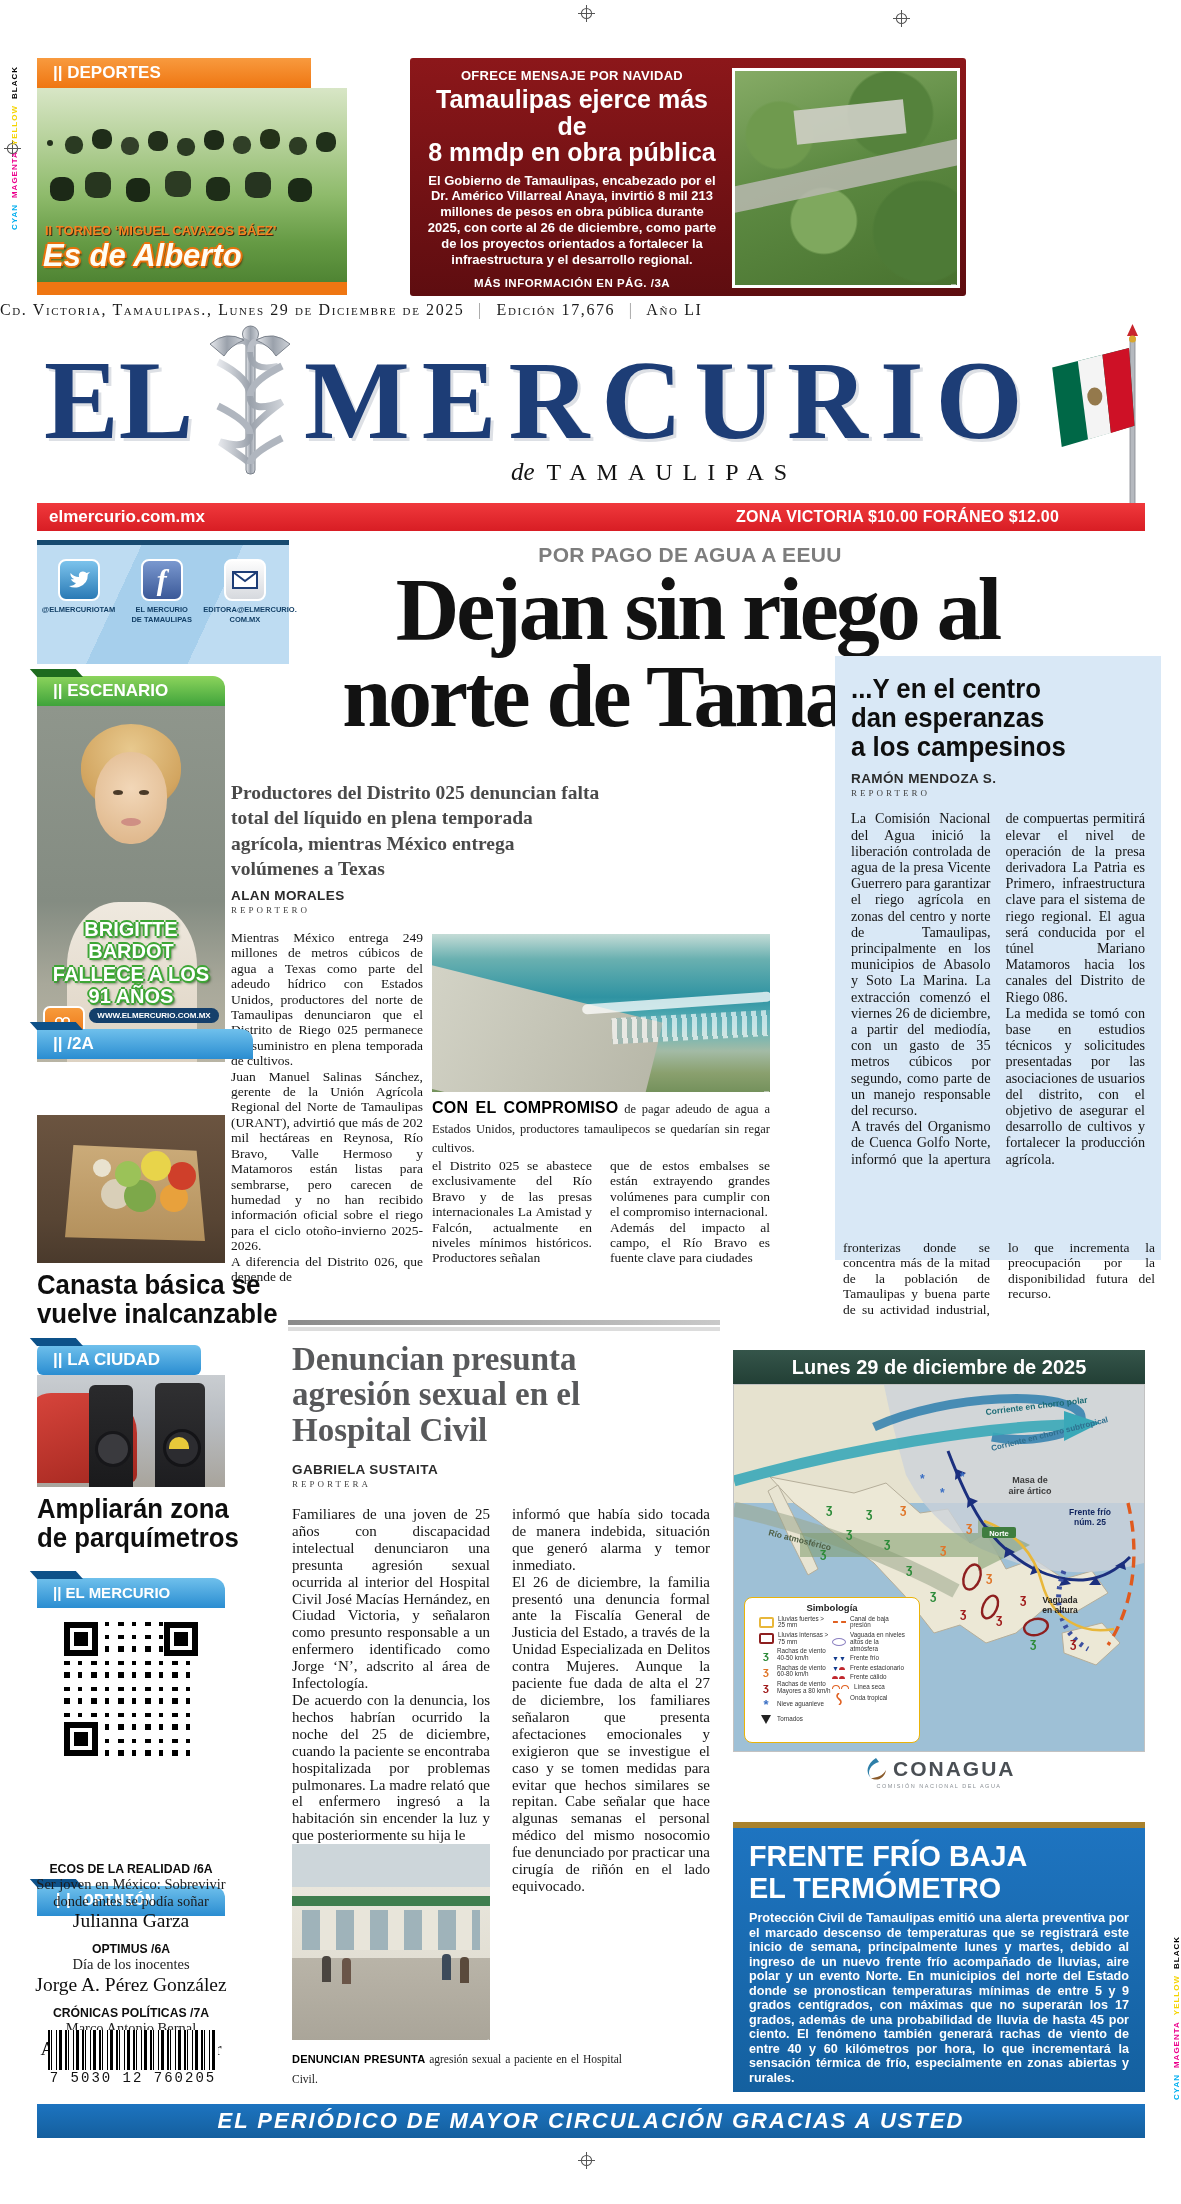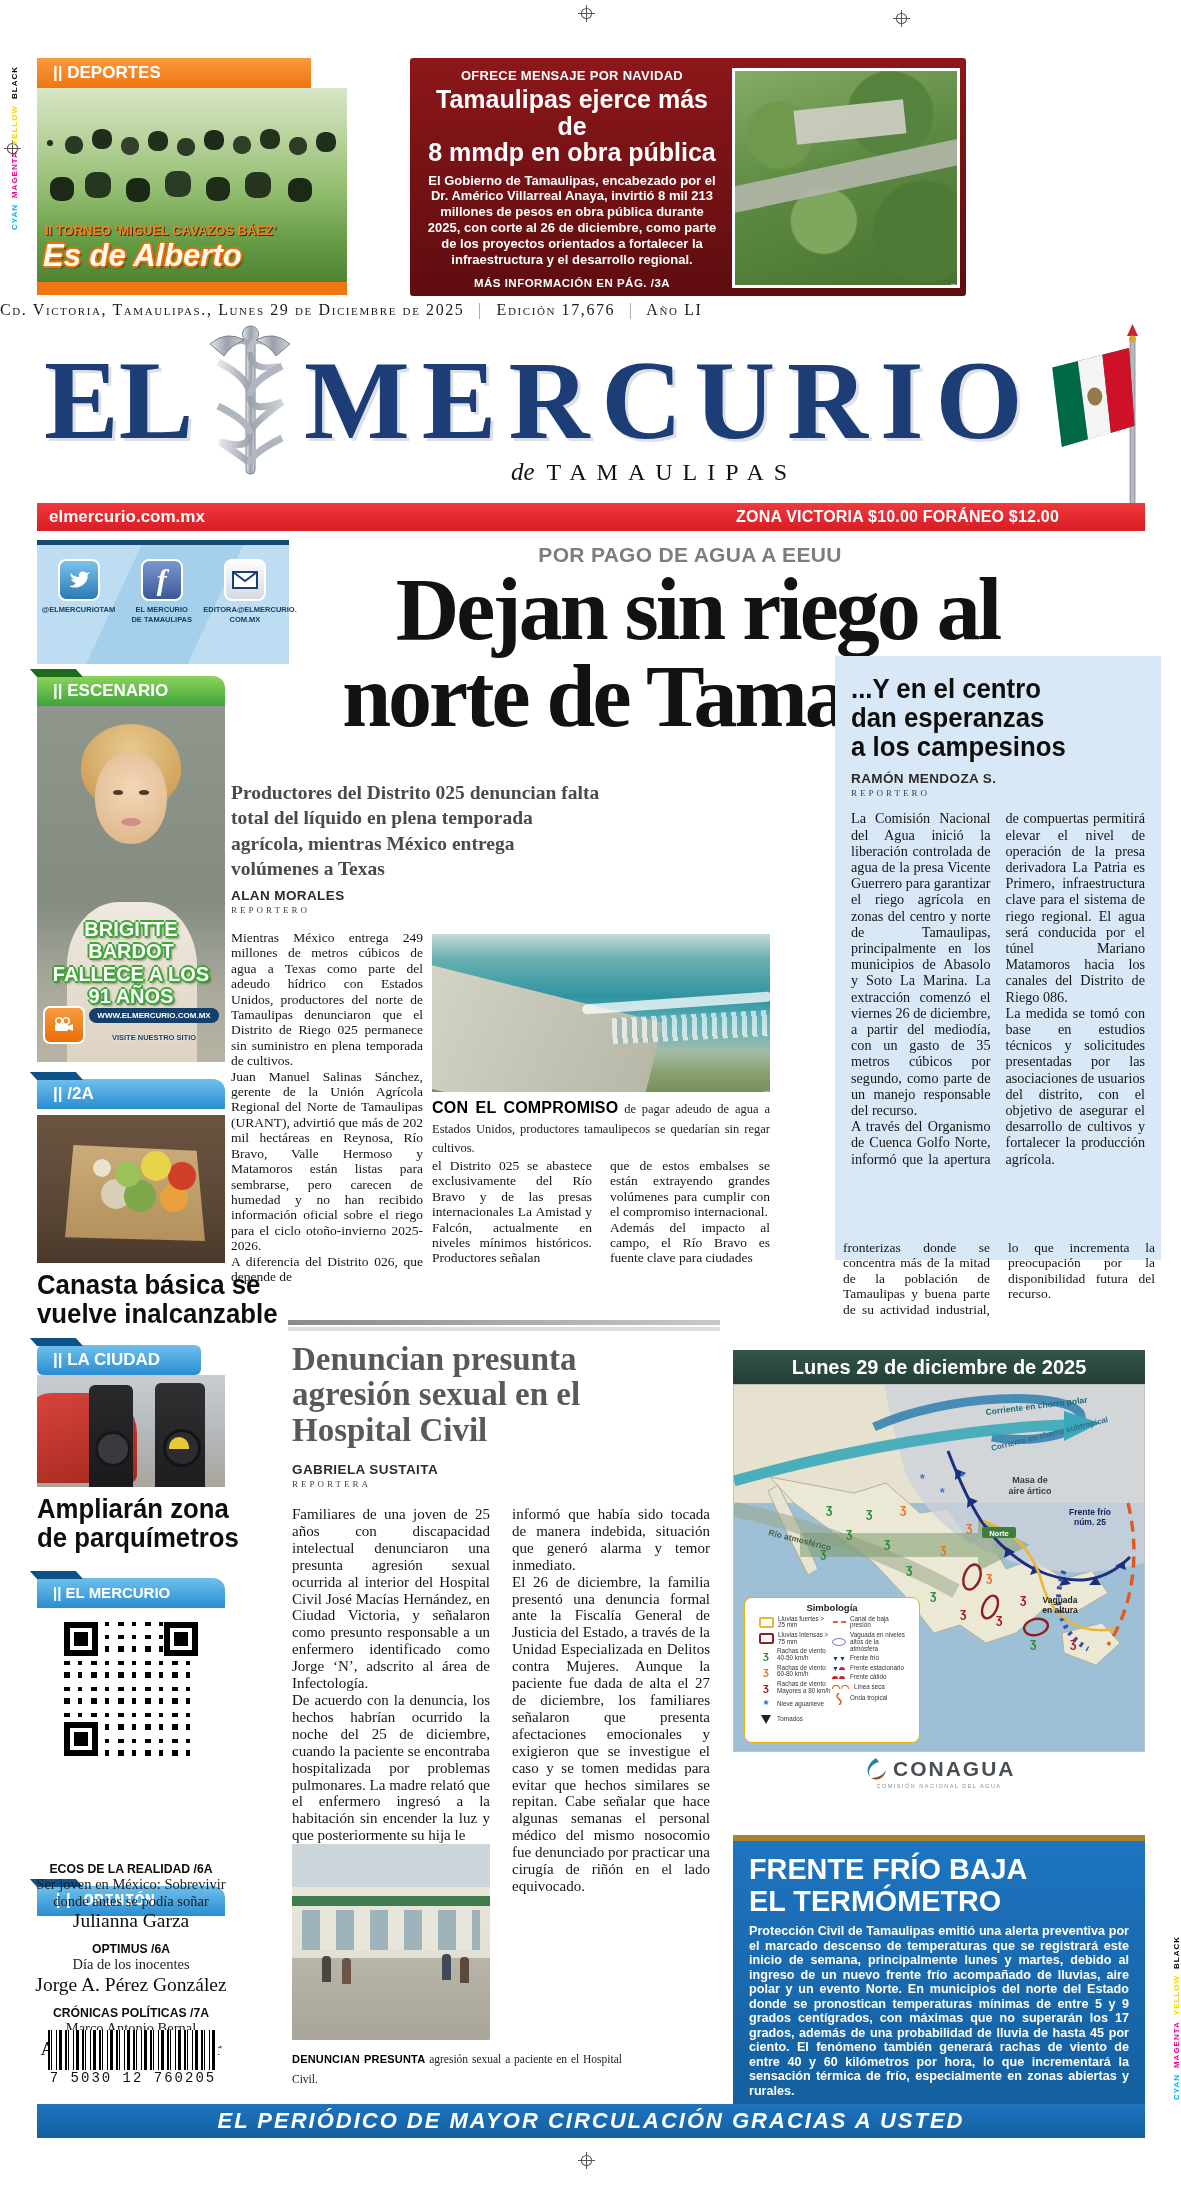--- a/index.html
+++ b/index.html
@@ -267,21 +267,21 @@
           </svg>
       </div>
       <div style="flex:1;margin-left:4px;">
         <div style="background:#143f6b;border-radius:8px;color:#fff;font-size:8px;font-weight:bold;text-align:center;padding:3px 0;">WWW.ELMERCURIO.COM.MX</div>
         <div style="color:#12395f;font-size:7.5px;font-weight:bold;text-align:center;margin-top:10px;text-shadow:0 0 2px #fff;">VISITE NUESTRO SITIO</div>
       </div>
     </div>
   </div>
 </div>
 
-<div class="banner blue" style="left:37px;top:1079px;width:188px;">
+<div class="banner blue" style="left:37px;top:1029px;width:216px;">
   <span>|| /2A</span>
 </div>
 <div class="photo" style="left:37px;top:1115px;width:188px;height:148px;background:linear-gradient(180deg,#6b5440,#584534 70%,#4a3a2c);">
   <div class="abs" style="left:28px;top:30px;width:140px;height:96px;background:linear-gradient(180deg,#cbab79,#b3905c);clip-path:polygon(6% 0,94% 6%,100% 100%,0 96%);"></div>
   <div class="abs" style="left:56px;top:44px;width:18px;height:18px;border-radius:50%;background:#e9e2cf;box-shadow:26px 6px 0 4px #9bc258,54px -2px 0 6px #e8d44a,80px 8px 0 5px #cf3f2a,38px 28px 0 7px #7da84a,72px 30px 0 5px #e8a13c,14px 26px 0 6px #d9cfb8;"></div>
 </div>
 <div class="abs headline-cond pre" style="left:37px;top:1270px;font-size:28px;">Canasta básica se
 vuelve inalcanzable</div>
 
 <div class="banner blue" style="left:37px;top:1345px;width:164px;border-radius:6px;">
@@ -516,20 +516,20 @@
 </div>
 <div class="abs" style="left:733px;top:1756px;width:412px;text-align:center;">
   <svg width="26" height="26" viewBox="0 0 26 26" style="vertical-align:middle;">
     <path d="M13 2 C4 8 2 16 8 22 C3 16 8 8 16 6 Z" fill="#2e7fa8"></path>
     <path d="M8 22 C14 26 22 22 23 14 C20 20 13 22 8 22 Z" fill="#8a5a2a"></path>
   </svg>
   <span style="font-size:21px;font-weight:bold;color:#4a4f54;letter-spacing:2px;vertical-align:middle;">CONAGUA</span>
   <div style="font-size:5.5px;color:#8a8f94;letter-spacing:1.5px;margin-top:1px;">COMISIÓN NACIONAL DEL AGUA</div>
 </div>
 
-<div class="abs" style="left:733px;top:1822px;width:412px;height:270px;background:linear-gradient(180deg,#1e74c0,#14609f);border-top:6px solid #a9822d;box-sizing:border-box;padding:12px 16px 8px;color:#fff;margin-top:13px;">
+<div class="abs" style="left:733px;top:1822px;width:412px;height:270px;background:linear-gradient(180deg,#1e74c0,#14609f);border-top:6px solid #a9822d;box-sizing:border-box;padding:12px 16px 8px;color:#fff;">
   <div class="pre" style="font-size:30px;font-weight:bold;line-height:1.05;transform:scaleX(.96);transform-origin:left top;">FRENTE FRÍO BAJA
 EL TERMÓMETRO</div>
   <div class="just" style="font-size:12.6px;font-weight:bold;line-height:1.155;margin-top:8px;">Protección Civil de Tamaulipas emitió una alerta preventiva por el marcado descenso de temperaturas que se registrará este inicio de semana, principalmente lunes y martes, debido al ingreso de un nuevo frente frío acompañado de lluvias, aire polar y un evento Norte. En municipios del norte del Estado donde se pronostican temperaturas mínimas de entre 5 y 9 grados centígrados, con máximas que no superarán los 17 grados, además de una probabilidad de lluvia de hasta 45 por ciento. El fenómeno también generará rachas de viento de entre 40 y 60 kilómetros por hora, lo que incrementará la sensación térmica de frío, especialmente en zonas abiertas y rurales.</div>
   <div style="border-top:1px solid rgba(255,255,255,.75);margin-top:7px;padding-top:5px;text-align:right;font-size:11px;font-weight:bold;letter-spacing:1.5px;">RAMÓN MENDOZA S. / REPORTERO</div>
 </div>
 
 <div class="abs" style="left:37px;top:2104px;width:1108px;height:34px;background:linear-gradient(180deg,#1d74c0,#145f9e);color:#fff;text-align:center;font-size:22px;font-weight:bold;font-style:italic;letter-spacing:2px;line-height:34px;">EL PERIÓDICO DE MAYOR CIRCULACIÓN GRACIAS A USTED</div>
 
 </body></html>

